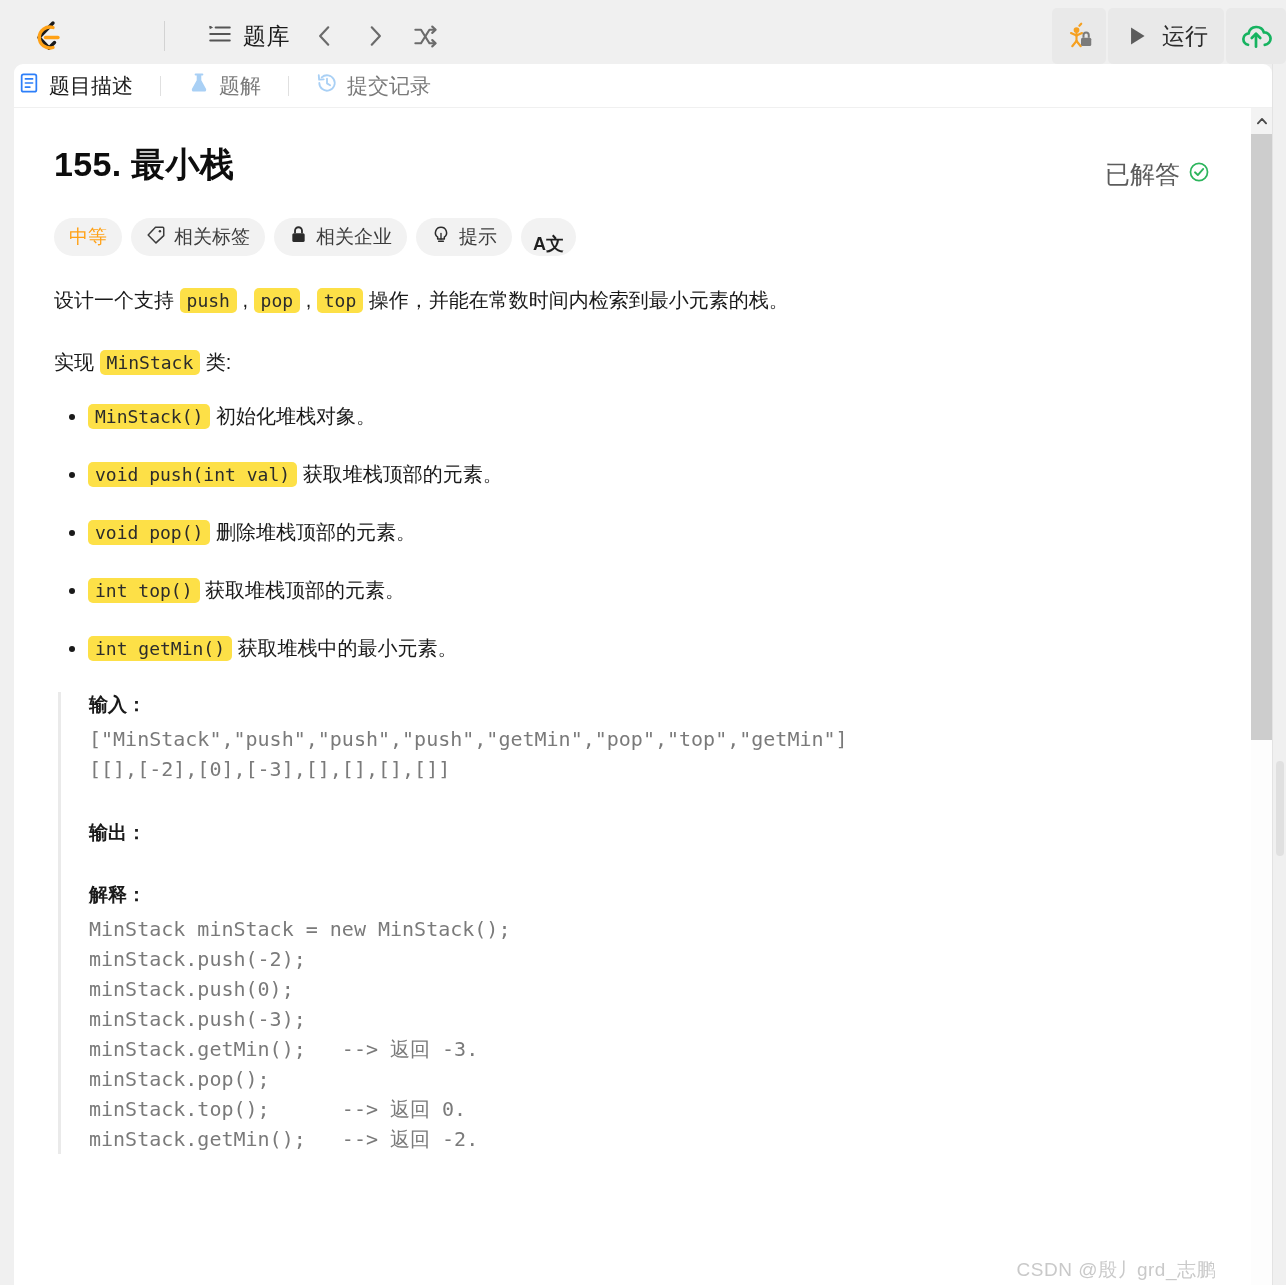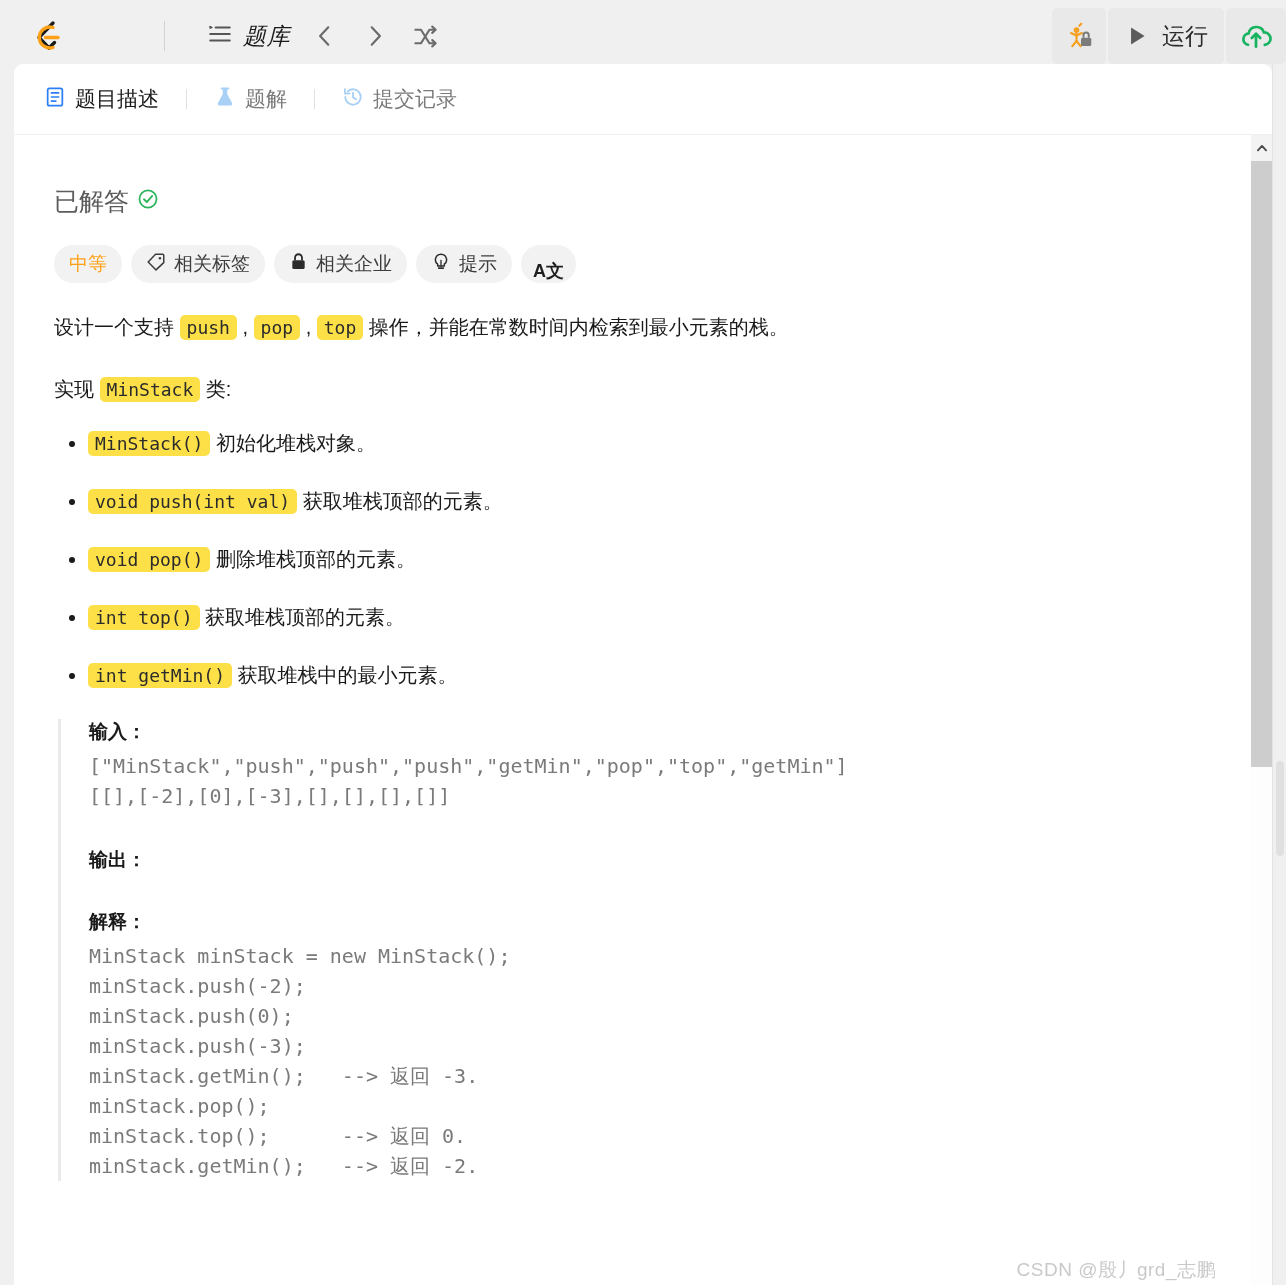--- a/index.html
+++ b/index.html
@@ -27,21 +27,20 @@
   }
   .vdiv {
     width: 1px; height: 30px;
     background: #d3d3d3;
     margin: 0 34px 0 96px;
   }
   .nav-group {
     display: flex;
     align-items: center;
     gap: 4px;
-    font-style: italic;
   }
   .nav-btn {
     display: flex; align-items: center; gap: 10px;
     padding: 6px 8px;
     border-radius: 6px;
     cursor: pointer;
     color: #262626;
   }
   .nav-label {
     font-size: 23px;
@@ -82,24 +81,23 @@
     position: absolute;
     left: 14px; top: 64px;
     width: 1258px; height: 1235px;
     background: #ffffff;
     border-radius: 9px 9px 0 0;
     overflow: hidden;
   }
 
   
   .tabbar {
-    height: 71px;
+    height: 44px;
     display: flex;
     align-items: center;
-    padding-left: 26px;
     gap: 8px;
     border-bottom: 1px solid #f0f0f0;
   }
   .tab {
     display: flex; align-items: center; gap: 9px;
     padding: 6px 4px;
     cursor: pointer;
     font-size: 21px;
   }
   .tab-active { color: #1a1a1a; }
@@ -402,20 +400,21 @@
       </span>
       <span>提交记录</span>
     </div>
 
   </div>
 
   <div class="scrollwrap">
     <div class="content">
 
       <div class="title-row">
+        <div class="problem-title">155. 最小栈</div>
         <div class="solved-badge">
           <span>已解答</span>
           <span>
             <svg width="22" height="22" viewBox="0 0 24 24" aria-hidden="true">
               <circle cx="12" cy="12" r="9.3" fill="none" stroke="#2db55d" stroke-width="1.9"></circle>
               <path d="M7.6 12.3 L10.7 15.3 L16.6 8.6" fill="none" stroke="#2db55d" stroke-width="2" stroke-linecap="round" stroke-linejoin="round"></path>
             </svg>
           </span>
         </div>
       </div>

